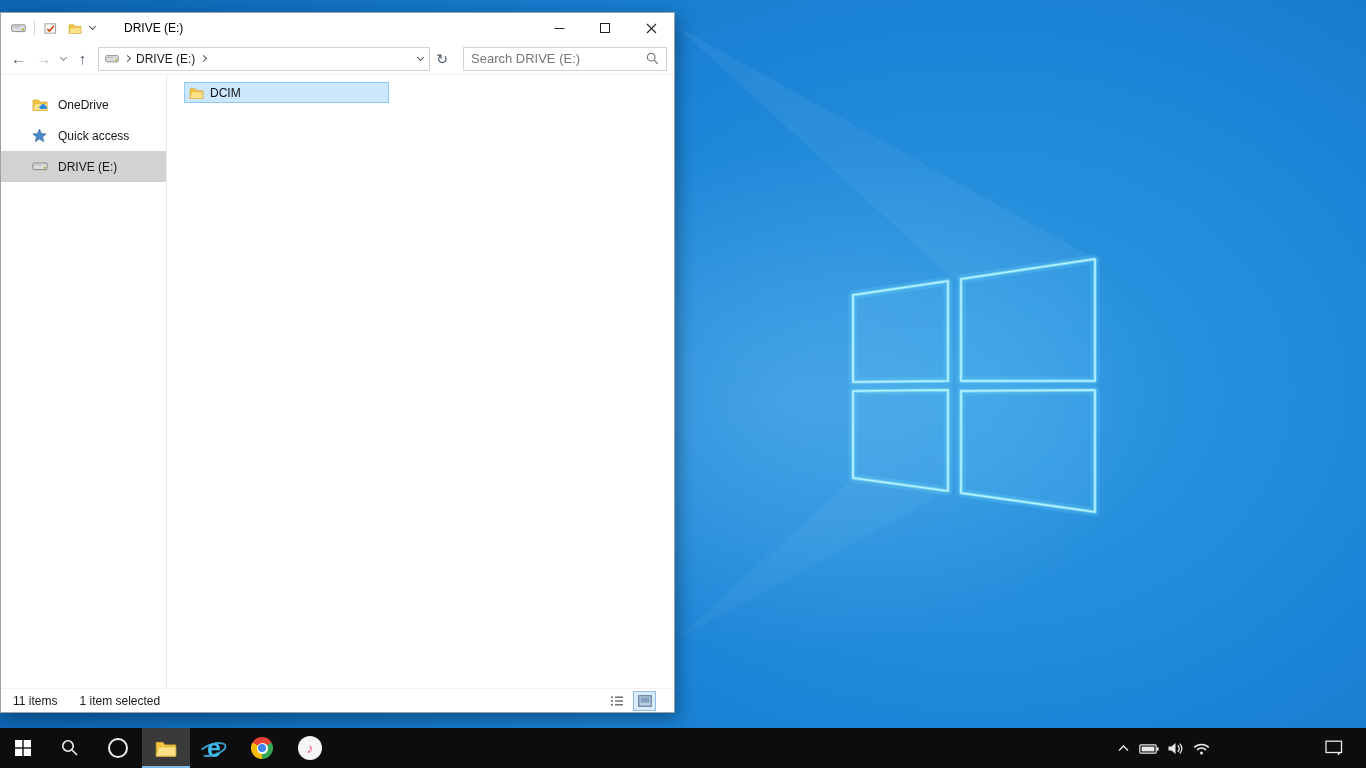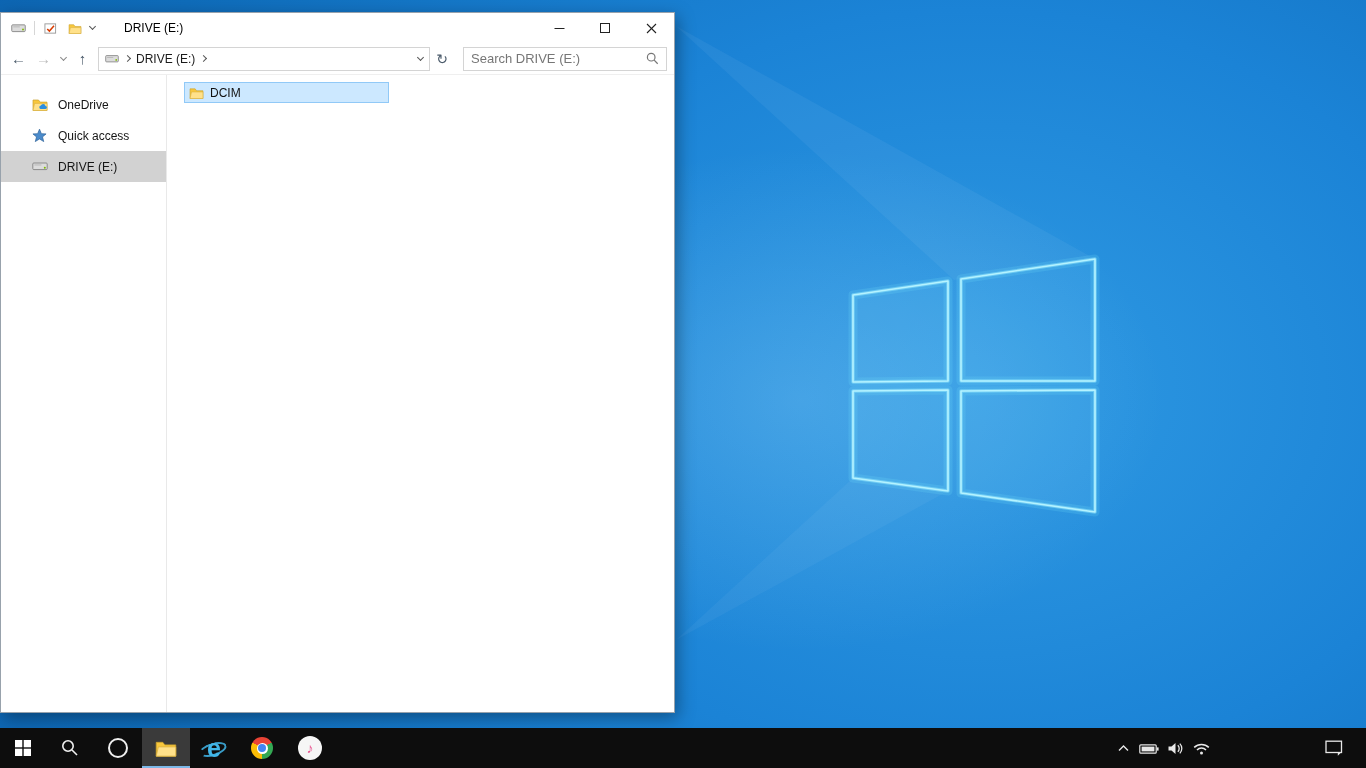--- a/index.html
+++ b/index.html
@@ -242,20 +242,42 @@
             <svg width="15" height="12" viewBox="0 0 16 13">
                 <path d="M1 2 h5.5 l1.6 2.1 H15 v8.4 H1 Z" fill="#f8c73c" stroke="#caa22e" stroke-width="0.7"></path>
                 <path d="M1 12.5 L2.6 5.4 L15 5.4 L15 12.5 Z" fill="#ffe18a" stroke="#d8b042" stroke-width="0.6"></path>
               </svg>
           </span>
           <span>DCIM</span>
         </div>
       </div>
     </div>
 
+    <div class="statusbar">
+      <span>11 items</span>
+      <span class="status-sel">1 item selected</span>
+      <div class="view-toggles">
+        <div class="view-btn">
+          <svg width="14" height="12" viewBox="0 0 14 12">
+              <circle cx="2" cy="2.2" r="1" fill="#666"></circle>
+              <rect x="5" y="1.5" width="8" height="1.4" fill="#666"></rect>
+              <circle cx="2" cy="6" r="1" fill="#666"></circle>
+              <rect x="5" y="5.3" width="8" height="1.4" fill="#666"></rect>
+              <circle cx="2" cy="9.8" r="1" fill="#666"></circle>
+              <rect x="5" y="9.1" width="8" height="1.4" fill="#666"></rect>
+            </svg>
+        </div>
+        <div class="view-btn active">
+          <svg width="14" height="12" viewBox="0 0 14 12">
+              <rect x="0.8" y="0.8" width="12.4" height="10.4" fill="#b8cfe3" stroke="#4a688a"></rect>
+              <rect x="2.6" y="2.6" width="8.8" height="5" fill="#7f9fbd"></rect>
+            </svg>
+        </div>
+      </div>
+    </div>
 
   </div>
 
   <div class="taskbar">
 
     <div class="tb-btn start">
       <svg width="16" height="16" viewBox="0 0 16 16">
           <rect x="0" y="0" width="7.3" height="7.3" fill="#fff"></rect>
           <rect x="8.7" y="0" width="7.3" height="7.3" fill="#fff"></rect>
           <rect x="0" y="8.7" width="7.3" height="7.3" fill="#fff"></rect>

